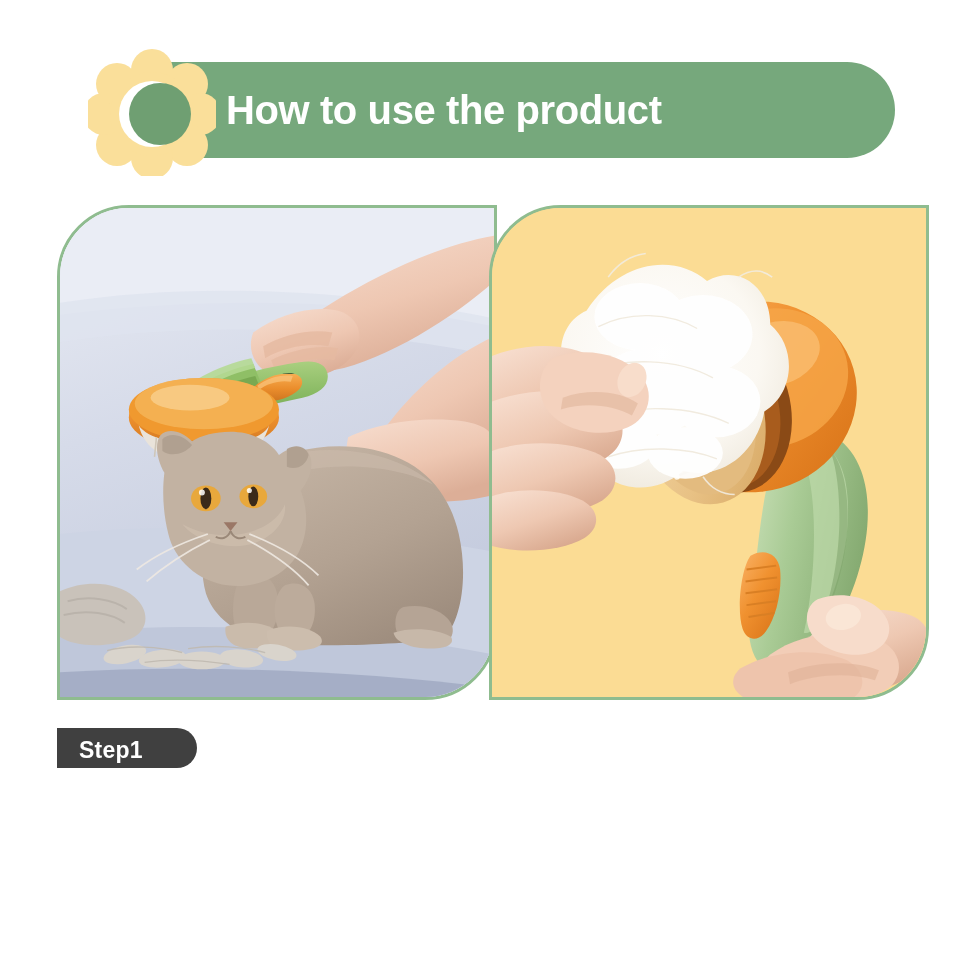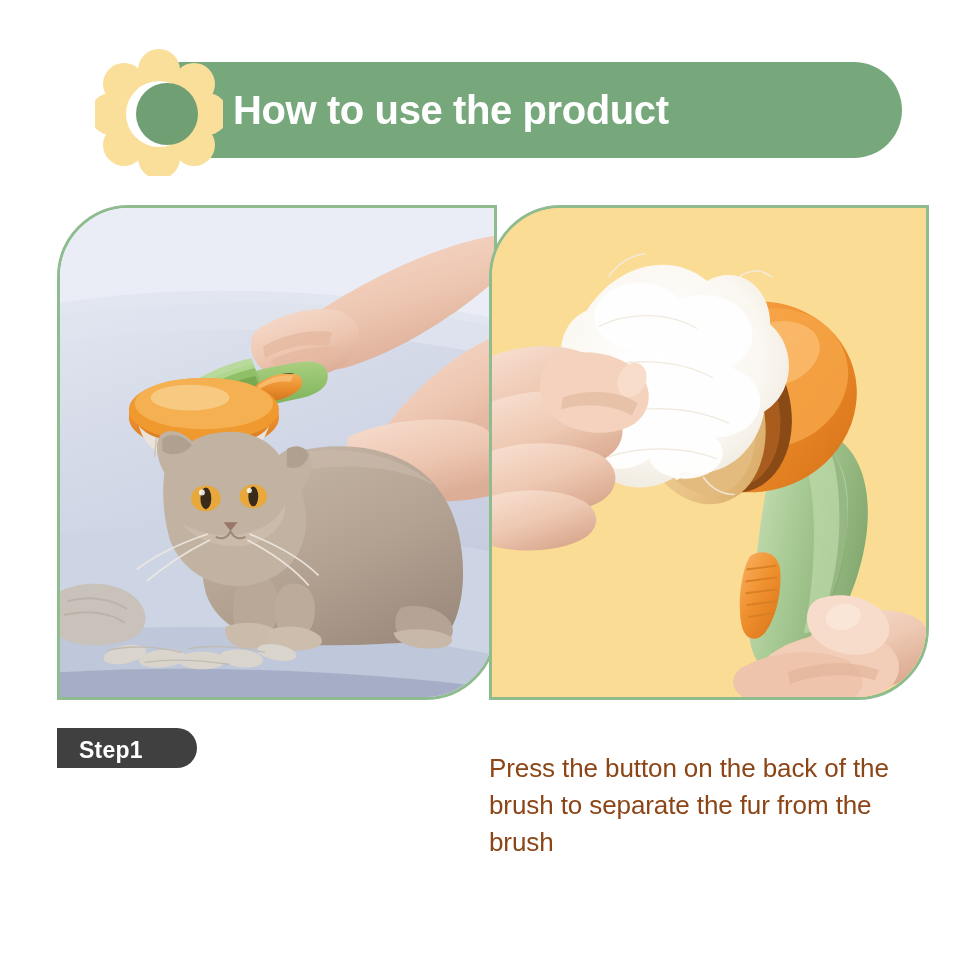--- a/index.html
+++ b/index.html
@@ -6,21 +6,21 @@
   * { margin:0; padding:0; box-sizing:border-box; }
   html, body {
     width:960px; height:960px;
     background:#ffffff;
     font-family:"Liberation Sans", sans-serif;
     overflow:hidden;
   }
   .page { position:relative; width:960px; height:960px; background:#fff; }
 
   
-  .header { position:absolute; left:7px; top:40px; width:844px; height:140px; }
+  .header { position:absolute; left:0; top:40px; width:844px; height:140px; }
   .header-bar {
     position:absolute; left:150px; top:22px;
     width:745px; height:96px;
     background:#76a87c;
     border-radius:0 48px 48px 0;
   }
   .header-title {
     position:absolute; left:226px; top:22px;
     width:640px; height:96px;
     display:flex; align-items:center;
@@ -428,17 +428,16 @@
     </div>
   </div>
 
   <div class="steps">
 
     <div class="step-col step-col-1">
       <div class="step-badge">Step1</div>
     </div>
 
     <div class="step-col step-col-2">
-      <div class="step-text">Press the button on the back of the brush to separate the fur from the brush</div>
     </div>
   </div>
 
 </div>
 
 </body></html>

